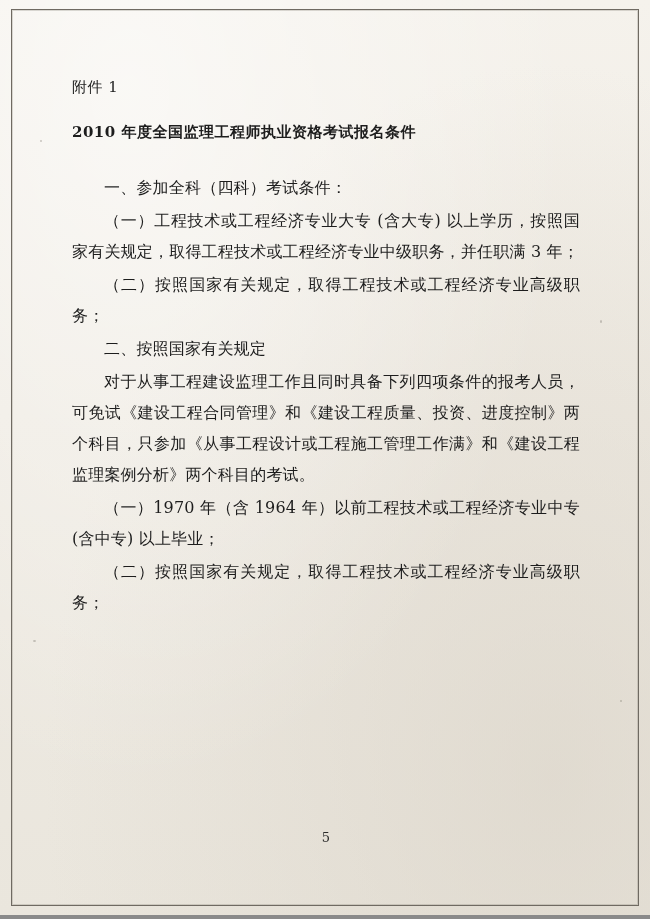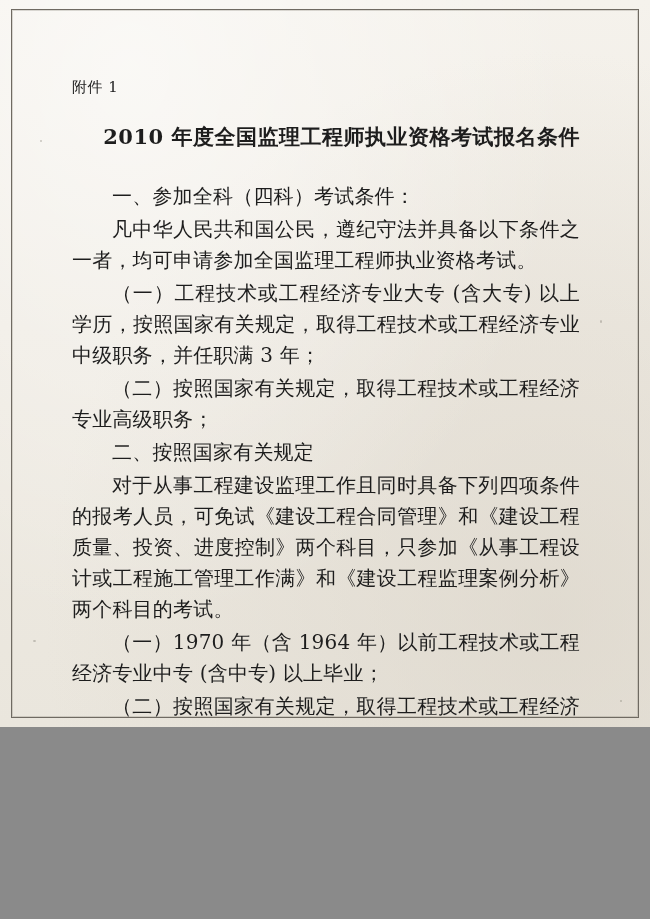--- a/index.html
+++ b/index.html
@@ -3,21 +3,21 @@
 <meta charset="utf-8">
 <style>
   html, body {
     margin: 0;
     padding: 0;
     background: #8a8a8a;
   }
   #page {
     position: relative;
     width: 650px;
-    height: 727px;
+    height: 915px;
     background: #f2efe9;
     overflow: hidden;
     font-family: "DejaVu Serif", "Liberation Serif", serif;
     color: #1d1d1d;
   }
   
   #paper-texture {
     position: absolute;
     inset: 0;
     background:
@@ -42,29 +42,29 @@
     left: 72px;
     top: 78px;
     width: 508px;
   }
   .attach-label {
     font-size: 15px;
     letter-spacing: 0.5px;
     margin-bottom: 26px;
   }
   .doc-title {
-    font-size: 21px;
+    font-size: 15px;
     font-weight: 600;
-    text-align: right;
+    text-align: left;
     letter-spacing: 0.5px;
     margin: 0 0 30px 0;
     white-space: nowrap;
   }
   .para {
-    font-size: 20px;
+    font-size: 16px;
     line-height: 31px;
     text-align: justify;
     text-justify: inter-ideograph;
     margin: 0 0 2px 0;
     letter-spacing: 0.2px;
   }
   .indent {
     text-indent: 2em;
   }
   .page-number {
@@ -94,21 +94,20 @@
   <div class="speck" style="left:40px; top:140px; width:2px; height:2px;"></div>
   <div class="speck" style="left:600px; top:320px; width:2px; height:3px;"></div>
   <div class="speck" style="left:33px; top:640px; width:3px; height:2px;"></div>
   <div class="speck" style="left:620px; top:700px; width:2px; height:2px;"></div>
 
   <div id="content">
     <div class="attach-label">附件 1</div>
     <h1 class="doc-title">2010 年度全国监理工程师执业资格考试报名条件</h1>
 
     <p class="para indent">一、参加全科（四科）考试条件：</p>
-    <p class="para indent">凡中华人民共和国公民，遵纪守法并具备以下条件之一者，均可申请参加全国监理工程师执业资格考试。</p>
     <p class="para indent">（一）工程技术或工程经济专业大专 (含大专) 以上学历，按照国家有关规定，取得工程技术或工程经济专业中级职务，并任职满 3 年；</p>
     <p class="para indent">（二）按照国家有关规定，取得工程技术或工程经济专业高级职务；</p>
     <p class="para indent">二、按照国家有关规定</p>
     <p class="para indent">对于从事工程建设监理工作且同时具备下列四项条件的报考人员，可免试《建设工程合同管理》和《建设工程质量、投资、进度控制》两个科目，只参加《从事工程设计或工程施工管理工作满》和《建设工程监理案例分析》两个科目的考试。</p>
     <p class="para indent">（一）1970 年（含 1964 年）以前工程技术或工程经济专业中专 (含中专) 以上毕业；</p>
     <p class="para indent">（二）按照国家有关规定，取得工程技术或工程经济专业高级职务；</p>
 
     <div class="page-number">5</div>
   </div>
 </div>

